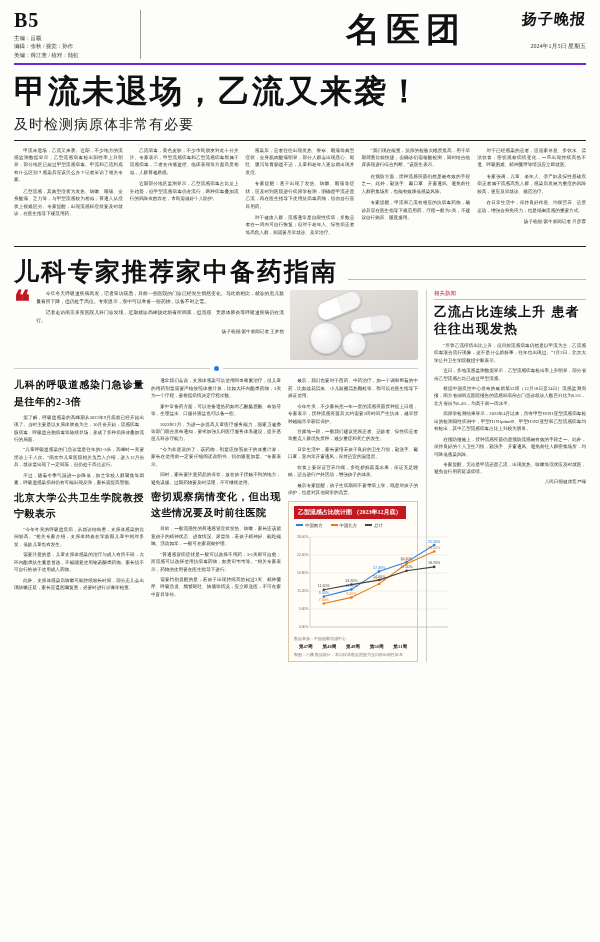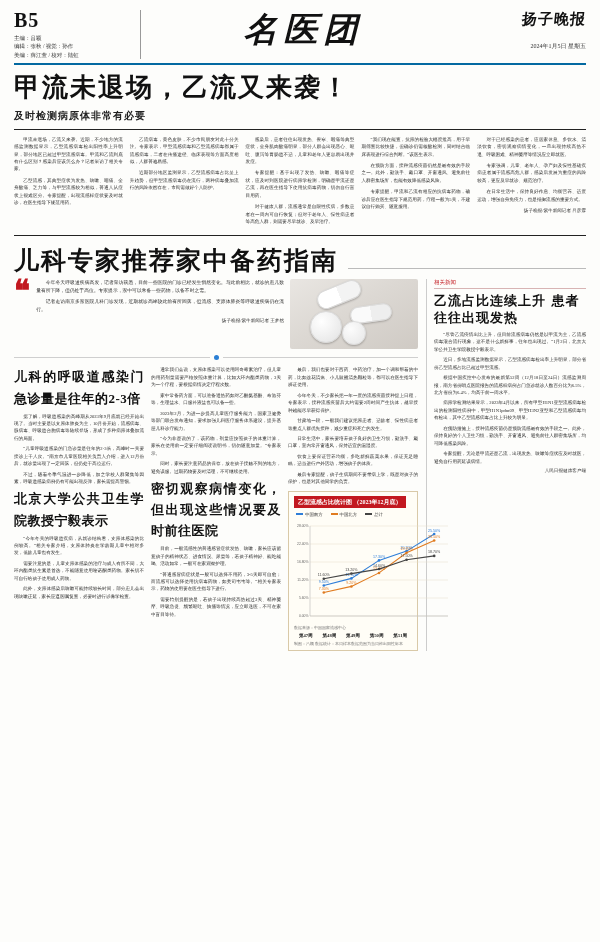--- a/index.html
+++ b/index.html
@@ -5,37 +5,37 @@
   html,body{margin:0;padding:0;}
   body{
     width:600px;height:942px;overflow:hidden;
     background:#fdfdfb;
     font-family:"Liberation Serif","DejaVu Serif",serif;
     color:#111;
   }
   .page{position:relative;width:600px;height:942px;box-sizing:border-box;padding:10px 14px 6px 14px;}
 
   
-  .masthead{display:flex;align-items:flex-start;border-bottom:2px solid #0369a1;padding-bottom:4px;}
+  .masthead{display:flex;align-items:flex-start;border-bottom:2px solid #6d28d9;padding-bottom:4px;}
   .mh-left{width:120px;flex:0 0 120px;border-right:1px solid #999;padding-right:6px;}
   .page-no{font-size:20px;font-weight:bold;letter-spacing:1px;line-height:1;margin-bottom:4px;font-family:"Liberation Serif",serif;}
   .mh-credits{font-size:5.5px;line-height:1.5;color:#333;}
   .mh-credits div{white-space:nowrap;}
-  .mh-center{flex:1;text-align:center;padding-top:2px;font-style:italic;}
+  .mh-center{flex:1;text-align:right;padding-top:2px;}
   .mh-title{font-size:34px;font-weight:bold;letter-spacing:6px;font-family:"DejaVu Serif",serif;line-height:1;}
   .mh-right{width:120px;flex:0 0 120px;text-align:right;}
   .mh-logo{font-size:15px;font-weight:bold;letter-spacing:1px;color:#111;line-height:1.1;
            font-family:"DejaVu Serif",serif;display:inline-block;transform:skewX(-6deg);}
   .mh-date{font-size:6px;color:#333;margin-top:14px;}
 
   
   .lead{border-bottom:1px solid #222;padding:8px 0 6px 0;}
-  .lead h1{margin:0;font-size:26px;font-weight:bold;letter-spacing:2px;
+  .lead h1{margin:0;font-size:32px;font-weight:bold;letter-spacing:2px;
            font-family:"DejaVu Serif",serif;line-height:1.15;}
-  .lead h2{margin:6px 0 0 0;font-size:10px;font-weight:bold;letter-spacing:1px;color:#222;}
+  .lead h2{margin:6px 0 0 0;font-size:14px;font-weight:normal;letter-spacing:1px;color:#222;}
 
   
   .topcols{display:flex;gap:7px;padding:6px 0 6px 0;border-bottom:1px solid #222;}
   .topcols .col{flex:1;font-size:4.6px;line-height:1.62;text-align:justify;color:#2a2a2a;}
   .topcols .col p{margin:0 0 4px 0;text-indent:2em;}
   .byline{text-align:right;font-size:4.6px;color:#333;margin-top:2px;}
 
   
   .feature-head{display:flex;align-items:flex-end;gap:10px;padding:8px 0 2px 0;}
   .feature-head h2{margin:0;font-size:25px;font-weight:bold;letter-spacing:2px;font-family:"DejaVu Serif",serif;}
@@ -59,21 +59,21 @@
           background:linear-gradient(90deg,#ffffff 0 50%,#f3f3f3 50% 100%);border:1px solid #d9d9d9;}
   .pill.b{width:40px;height:15px;left:60px;top:26px;transform:rotate(-8deg);
           background:linear-gradient(90deg,#fafafa 0 50%,#eeeeee 50% 100%);border:1px solid #dcdcdc;}
   .pill.c{width:30px;height:30px;left:20px;top:32px;border-radius:50%;background:radial-gradient(circle at 35% 32%,#ffffff,#e2e2e2);border:1px solid #dadada;}
   .pill.d{width:22px;height:22px;left:52px;top:42px;border-radius:50%;background:radial-gradient(circle at 35% 32%,#fcfcfc,#e6e6e6);border:1px solid #dcdcdc;}
 
   .divider-dot{display:flex;align-items:center;gap:4px;margin:4px 0 6px 0;}
   .divider-dot .line{flex:1;height:1px;background:#cfcfcf;}
   .divider-dot .dot{width:5px;height:5px;border-radius:50%;background:#2b7fd4;}
 
-  .subhead{font-size:13px;font-weight:bold;color:#111;margin:0 0 4px 0;letter-spacing:.5px;}
+  .subhead{font-size:10px;font-weight:bold;color:#111;margin:0 0 4px 0;letter-spacing:.5px;}
 
   .cols3{display:flex;gap:7px;}
   .cols3 .col{flex:1;min-width:0;font-size:4.6px;line-height:1.62;text-align:justify;color:#2a2a2a;}
   .cols3 .col p{margin:0 0 3px 0;text-indent:2em;}
 
   
   .side-tag{font-size:5.5px;color:#c2181f;border-bottom:1px solid #d8b4b4;padding-bottom:2px;margin-bottom:4px;}
   .side-title{font-size:13px;font-weight:bold;line-height:1.25;letter-spacing:1px;margin:0 0 5px 0;font-family:"DejaVu Serif",serif;}
   .side-body{font-size:4.6px;line-height:1.62;text-align:justify;color:#2a2a2a;}
   .side-body p{margin:0 0 3px 0;text-indent:2em;}

